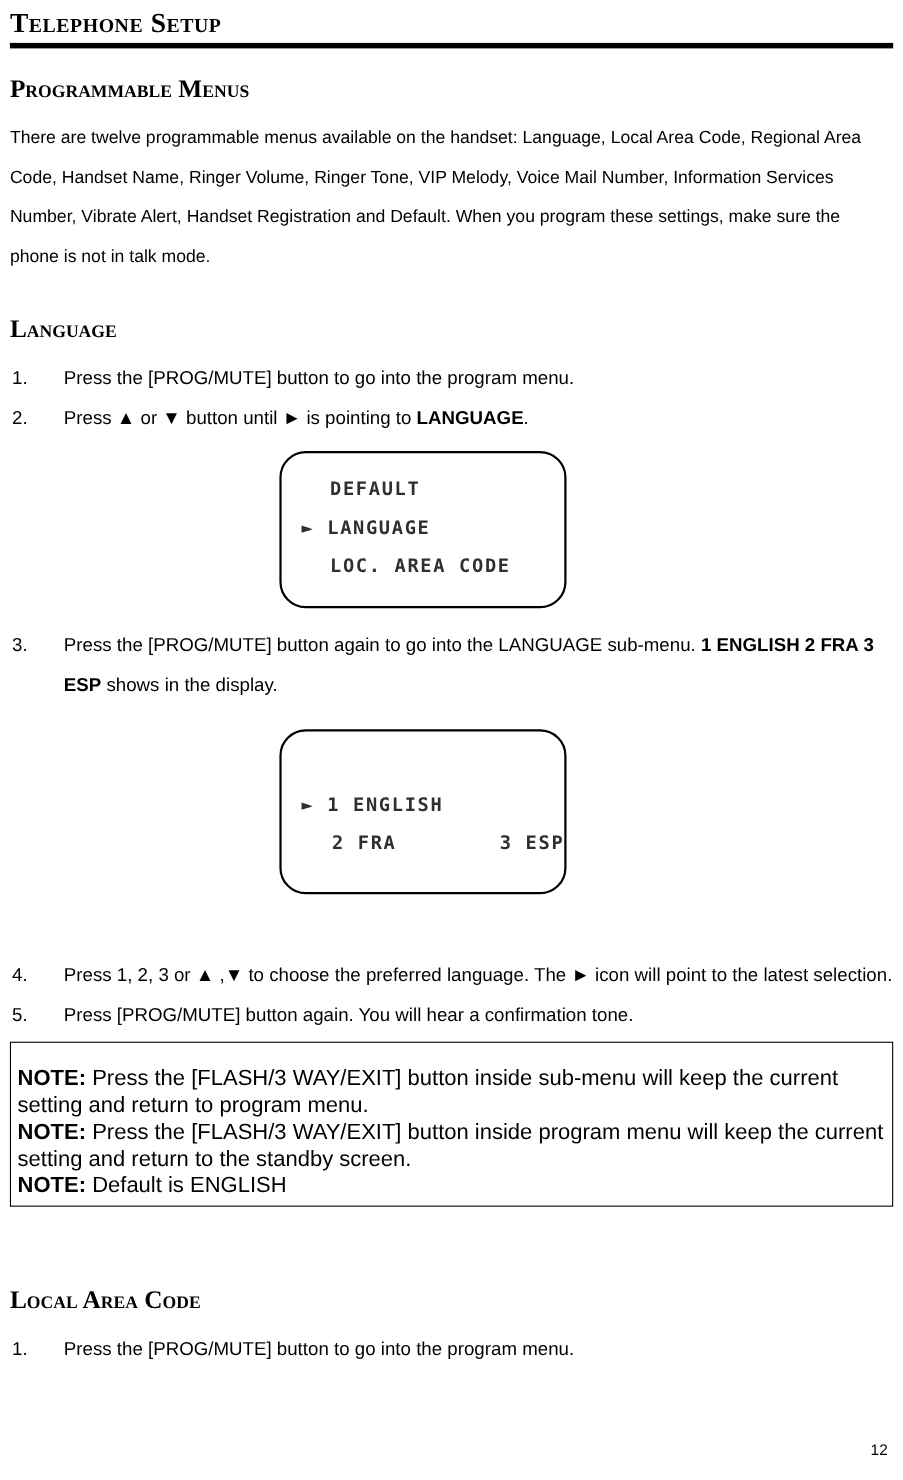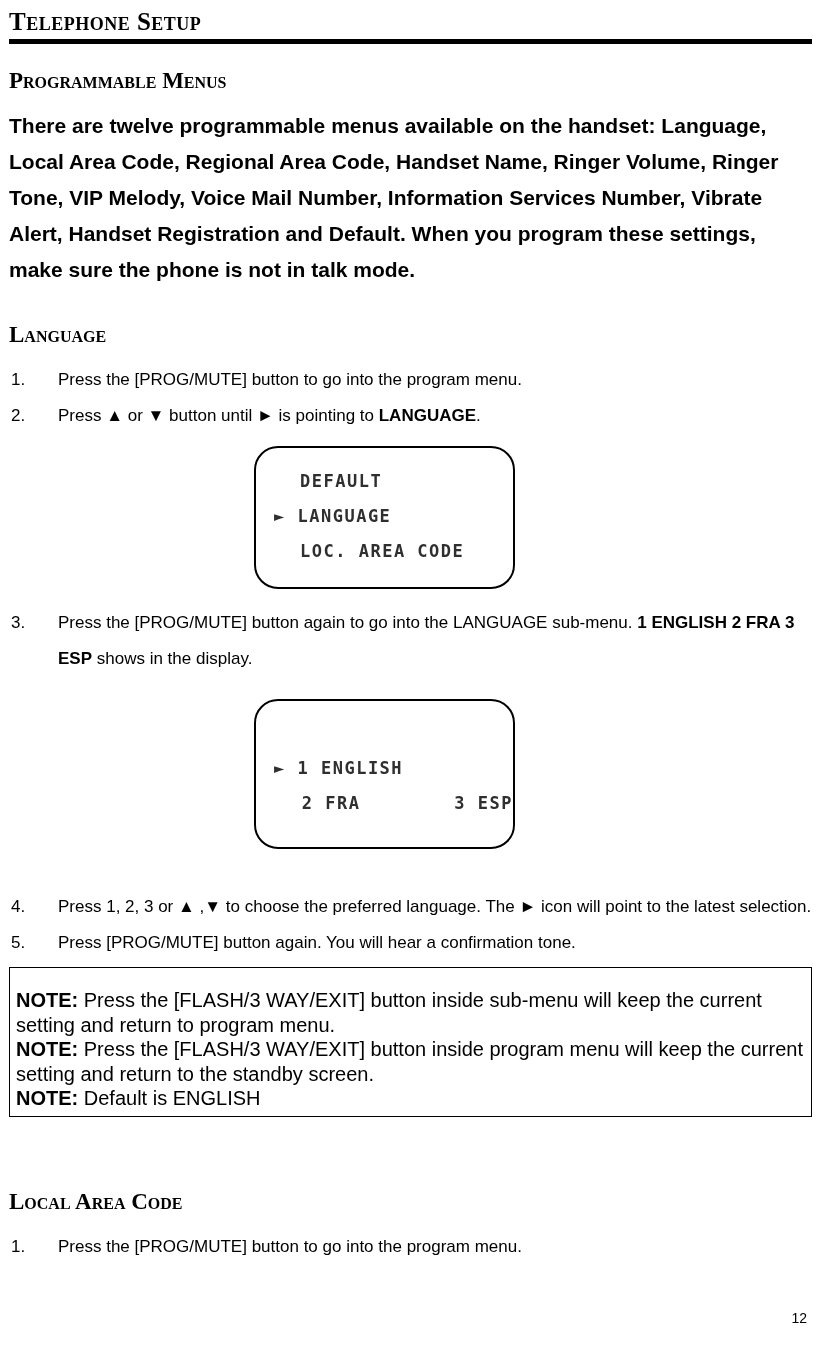--- a/index.html
+++ b/index.html
@@ -35,24 +35,23 @@
     font-family: "Liberation Serif", serif;
     font-variant: small-caps;
     font-weight: bold;
     font-size: 23px;
     margin: 0 0 14px 0;
     line-height: 1.15;
   }
 
   
   .body-text {
-    font-size: 21px;
+    font-size: 16px;
     line-height: 36px;
     margin: 0 0 34px 0;
-    font-weight: bold;
   }
 
   
   .step {
     display: flex;
     font-size: 17px;
     line-height: 36px;
   }
   .step-num { flex: none; width: 47px; padding-left: 2px; }
   .step-text { flex: 1; }
@@ -67,21 +66,21 @@
     font-family: "DejaVu Sans Mono", monospace;
     font-weight: bold;
     color: #2f2f2f;
     font-size: 17px;
     letter-spacing: 1.5px;
   }
   .lcd-line { white-space: pre; line-height: 35px; padding-left: 18px; }
   .lcd-line.indent { padding-left: 44px; }
   .lcd-line.indent2 { padding-left: 40px; text-align: right; }
   .lcd-box-1 { margin-top: 12px; margin-bottom: 16px; padding: 16px 0 18px 0; }
-  .lcd-box-2 { margin-top: 22px; margin-bottom: 40px; padding: 50px 0 26px 0; }
+  .lcd-box-2 { margin-top: 22px; margin-bottom: 56px; padding: 50px 0 26px 0; }
 
   
   .note-box {
     border: 1px solid #000;
     margin-top: 6px;
     padding: 20px 6px 5px 6px;
     font-size: 20px;
     line-height: 24.5px;
   }
   .note { margin: 0; }

